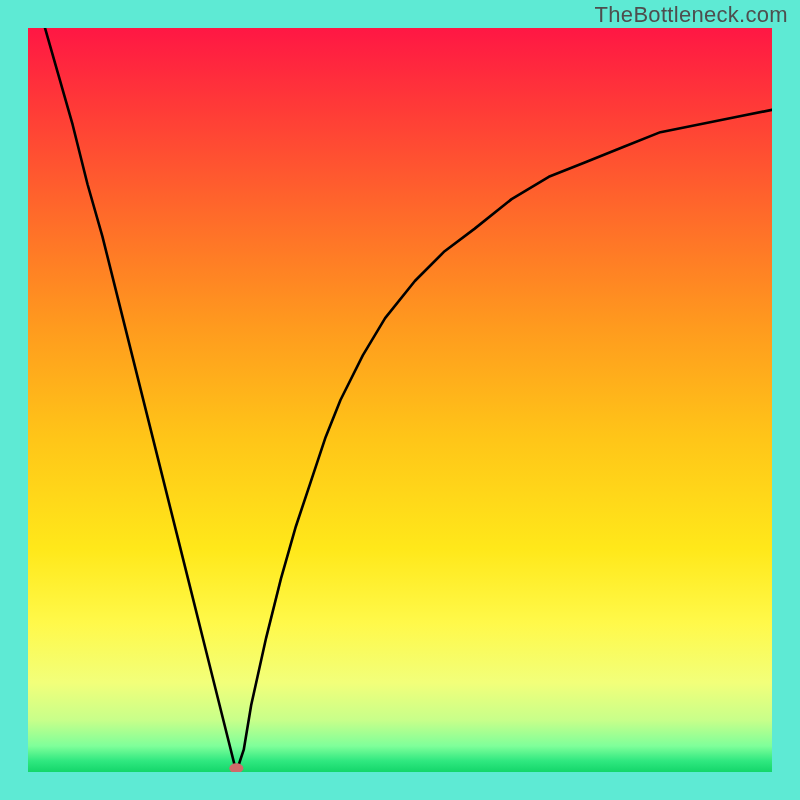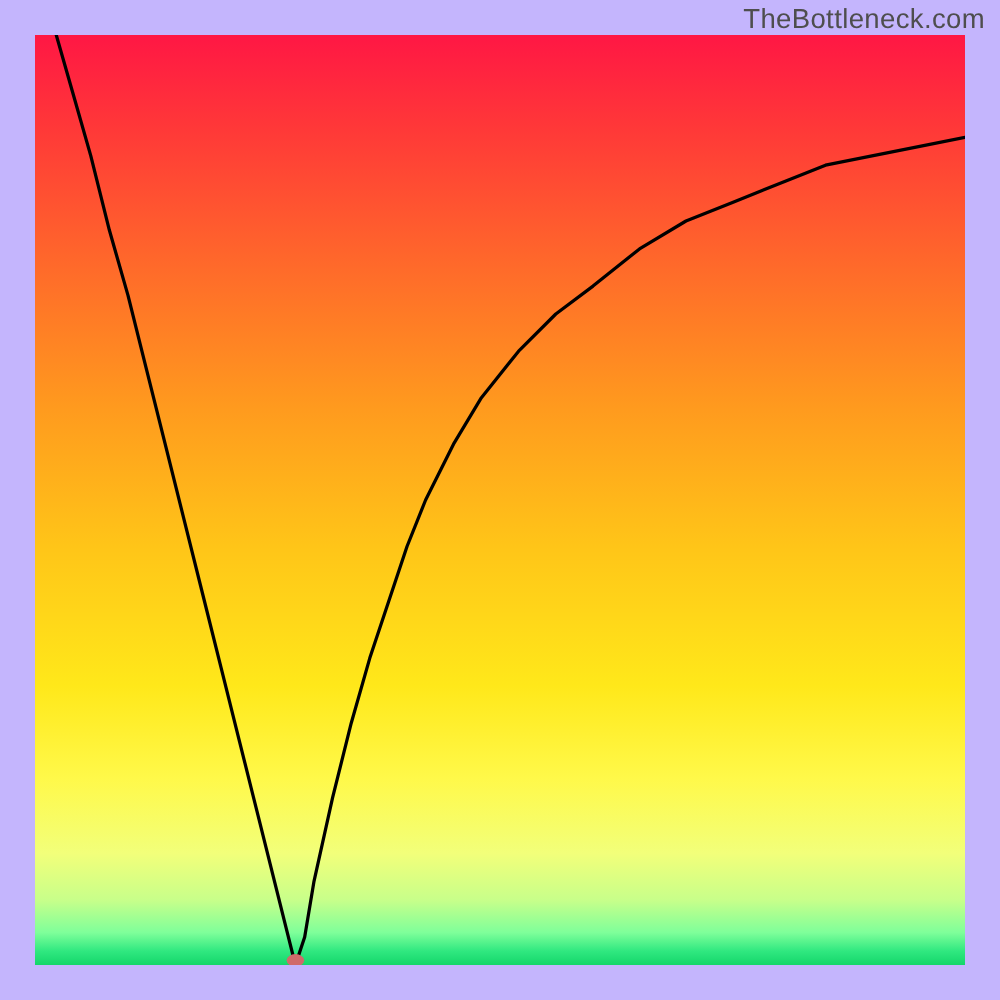--- a/index.html
+++ b/index.html
@@ -10,21 +10,21 @@
     background: #000;
     position: relative;
     font-family: Arial, Helvetica, sans-serif;
   }
   .frame {
     position: absolute;
     top: 0;
     left: 0;
     width: 800px;
     height: 800px;
-    background: #c4b5fd;
+    background: #5eead4;
   }
   .plot-area {
     position: absolute;
     top: 28px;
     left: 28px;
     width: 744px;
     height: 744px;
     overflow: hidden;
   }
   .watermark {

